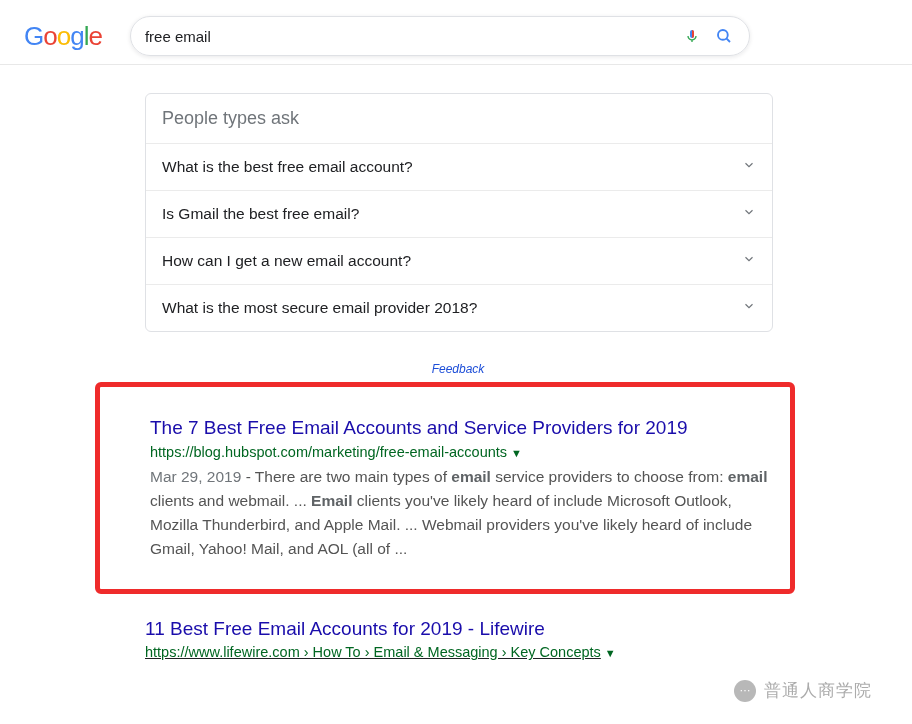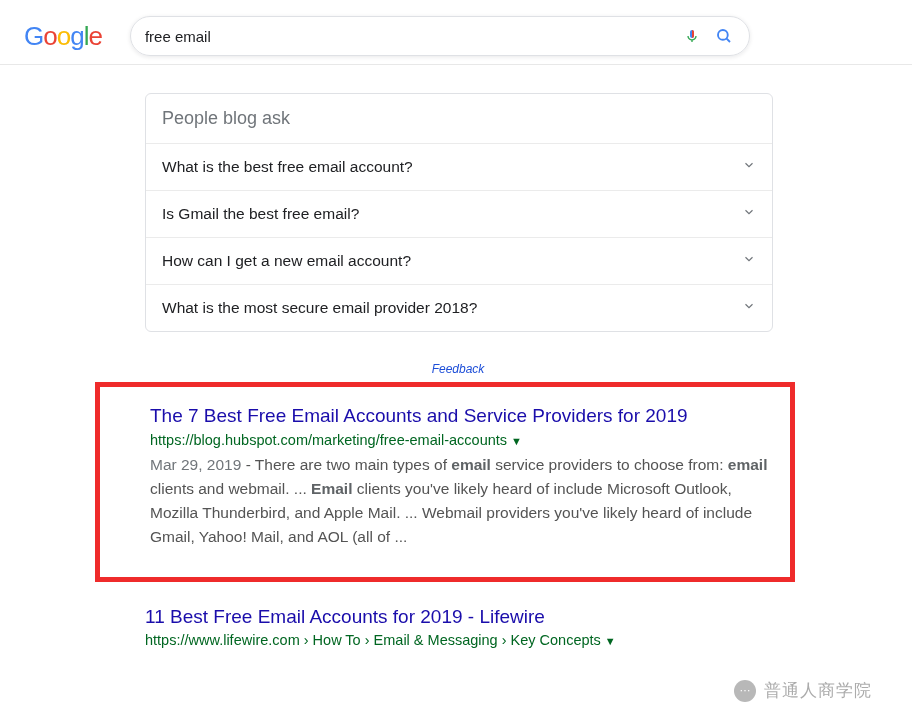--- a/index.html
+++ b/index.html
@@ -9,29 +9,29 @@
   .logo .b { color:#4285F4 } .logo .r { color:#EA4335 } .logo .y { color:#FBBC05 } .logo .g { color:#34A853 }
   .searchbar { display:flex; align-items:center; flex:1; height:40px; border:1px solid #dfe1e5; border-radius:22px; padding:0 14px; max-width:620px; box-shadow:0 1px 4px rgba(32,33,36,.1);}
   .searchbar input { flex:1; border:none; outline:none; font-size:15px; color:#202124; background:transparent; }
   .searchbar .icon { width:22px; height:22px; display:flex; align-items:center; justify-content:center; margin-left:10px; }
   .content { padding: 28px 0 30px 145px; max-width: 780px; }
   .paa { border:1px solid #dfe1e5; border-radius:6px; width:628px; }
   .paa-title { color:#70757a; font-size:18px; padding:14px 16px; }
   .paa-item { border-top:1px solid #ebebeb; padding:14px 16px; display:flex; align-items:flex-start; justify-content:space-between; font-size:15.5px; color:#202124; cursor:pointer; }
   .paa-item .chev { color:#70757a; }
   .feedback { width:628px; text-align:center; color:#1d4ed8; font-size:12px; font-style:italic; padding:6px 2px 4px 0;margin-top:24px; }
-  .hl-box { border:5px solid #ef2b2b; border-radius:0; width:700px; margin-left:-50px; padding:16px 14px 20px 50px; margin-top:2px; margin-bottom:14px; }
+  .hl-box { border:5px solid #ef2b2b; border-radius:6px; width:700px; margin-left:-50px; padding:28px 14px 20px 50px; margin-top:2px; margin-bottom:14px; }
   .result { width:628px; margin-bottom:8px; }
   .result-title { color:#1a0dab; font-size:19px; line-height:1.35; display:inline-block; }
   .result-url { color:#006621; font-size:14.5px; margin-top:3px; }
   .url-caret { color:#006621; font-size:11px; margin-left:4px; display:inline-block; }
   .result-snippet { color:#545454; font-size:15.5px; line-height:1.55; margin-top:5px; }
   .snippet-date { color:#70757a; }
   .result-snippet b { color:#5f6366; font-weight:700; }
-  .second-result { margin-top:22px; }
+  .second-result { margin-top:22px;text-decoration:underline; }
   .watermark { position:fixed; right:40px; bottom:22px; display:flex; align-items:center; gap:8px; opacity:.7; }
   .wm-bubble { width:22px; height:22px; border-radius:50%; background:#9a9a9a; display:flex; align-items:center; justify-content:center; color:#fff; font-size:11px; }
   .wm-text { color:#888; font-size:17px; letter-spacing:1px; }
 </style>
 </head>
 <body>
 
 <div class="header">
   <div class="logo">
     <span class="b">G</span><span class="r">o</span><span class="y">o</span><span class="b">g</span><span class="g">l</span><span class="r">e</span>
@@ -50,21 +50,21 @@
           <circle cx="10.5" cy="10.5" r="6.5"></circle>
           <line x1="20" y1="20" x2="15.2" y2="15.2"></line>
         </svg>
     </span>
   </div>
 </div>
 
 <div class="content">
 
   <div class="paa">
-    <div class="paa-title">People blog ask</div>
+    <div class="paa-title">People types ask</div>
     <div class="paa-item">
       <span>What is the best free email account?</span>
       <span class="chev"><svg width="14" height="14" viewBox="0 0 24 24" fill="none" stroke="#70757a" stroke-width="2">
             <polyline points="6 9 12 15 18 9"></polyline>
           </svg></span>
     </div>
     <div class="paa-item">
       <span>Is Gmail the best free email?</span>
       <span class="chev"><svg width="14" height="14" viewBox="0 0 24 24" fill="none" stroke="#70757a" stroke-width="2">
             <polyline points="6 9 12 15 18 9"></polyline>

